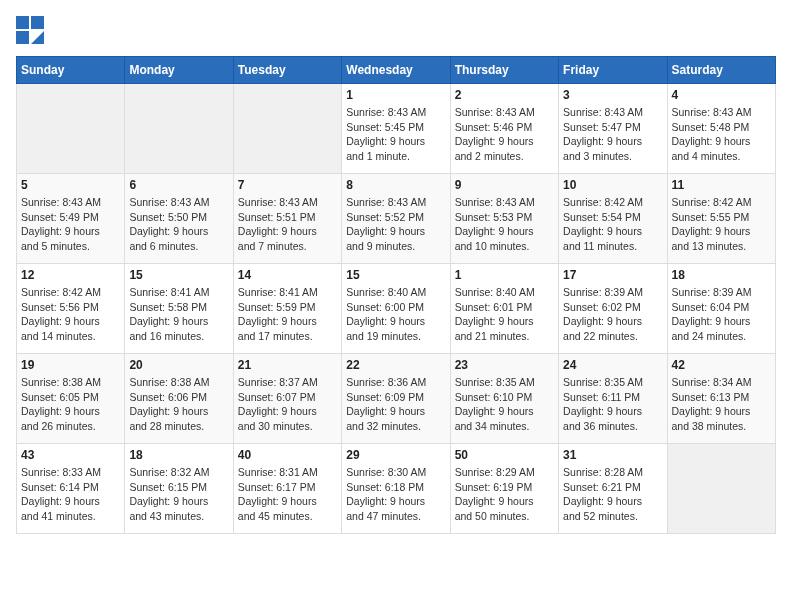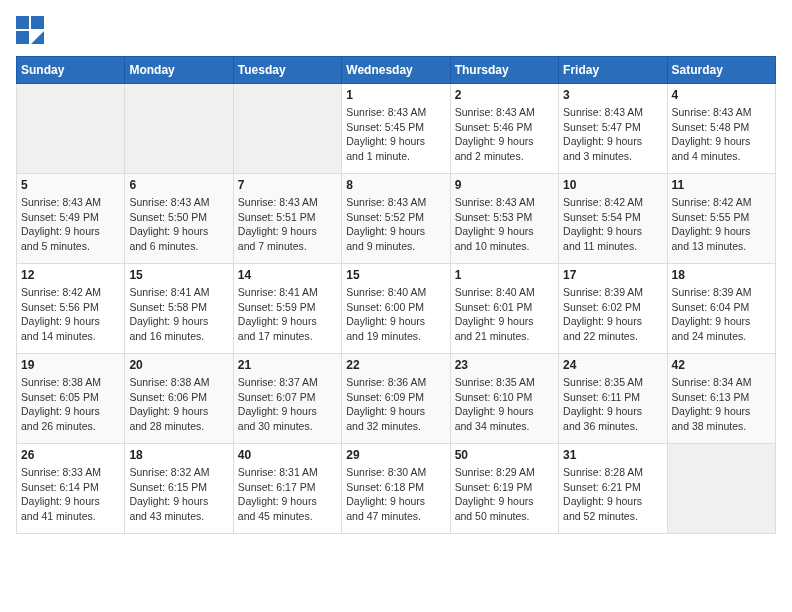--- a/index.html
+++ b/index.html
@@ -236,21 +236,21 @@
           <div class="day-number">24</div>
           <div class="day-info">Sunrise: 8:35 AM<br>Sunset: 6:11 PM<br>Daylight: 9 hours<br>and 36 minutes.</div>
         </td>
         <td>
           <div class="day-number">42</div>
           <div class="day-info">Sunrise: 8:34 AM<br>Sunset: 6:13 PM<br>Daylight: 9 hours<br>and 38 minutes.</div>
         </td>
       </tr>
       <tr>
         <td>
-          <div class="day-number">26</div>
+          <div class="day-number">43</div>
           <div class="day-info">Sunrise: 8:33 AM<br>Sunset: 6:14 PM<br>Daylight: 9 hours<br>and 41 minutes.</div>
         </td>
         <td>
           <div class="day-number">18</div>
           <div class="day-info">Sunrise: 8:32 AM<br>Sunset: 6:15 PM<br>Daylight: 9 hours<br>and 43 minutes.</div>
         </td>
         <td>
           <div class="day-number">40</div>
           <div class="day-info">Sunrise: 8:31 AM<br>Sunset: 6:17 PM<br>Daylight: 9 hours<br>and 45 minutes.</div>
         </td>

